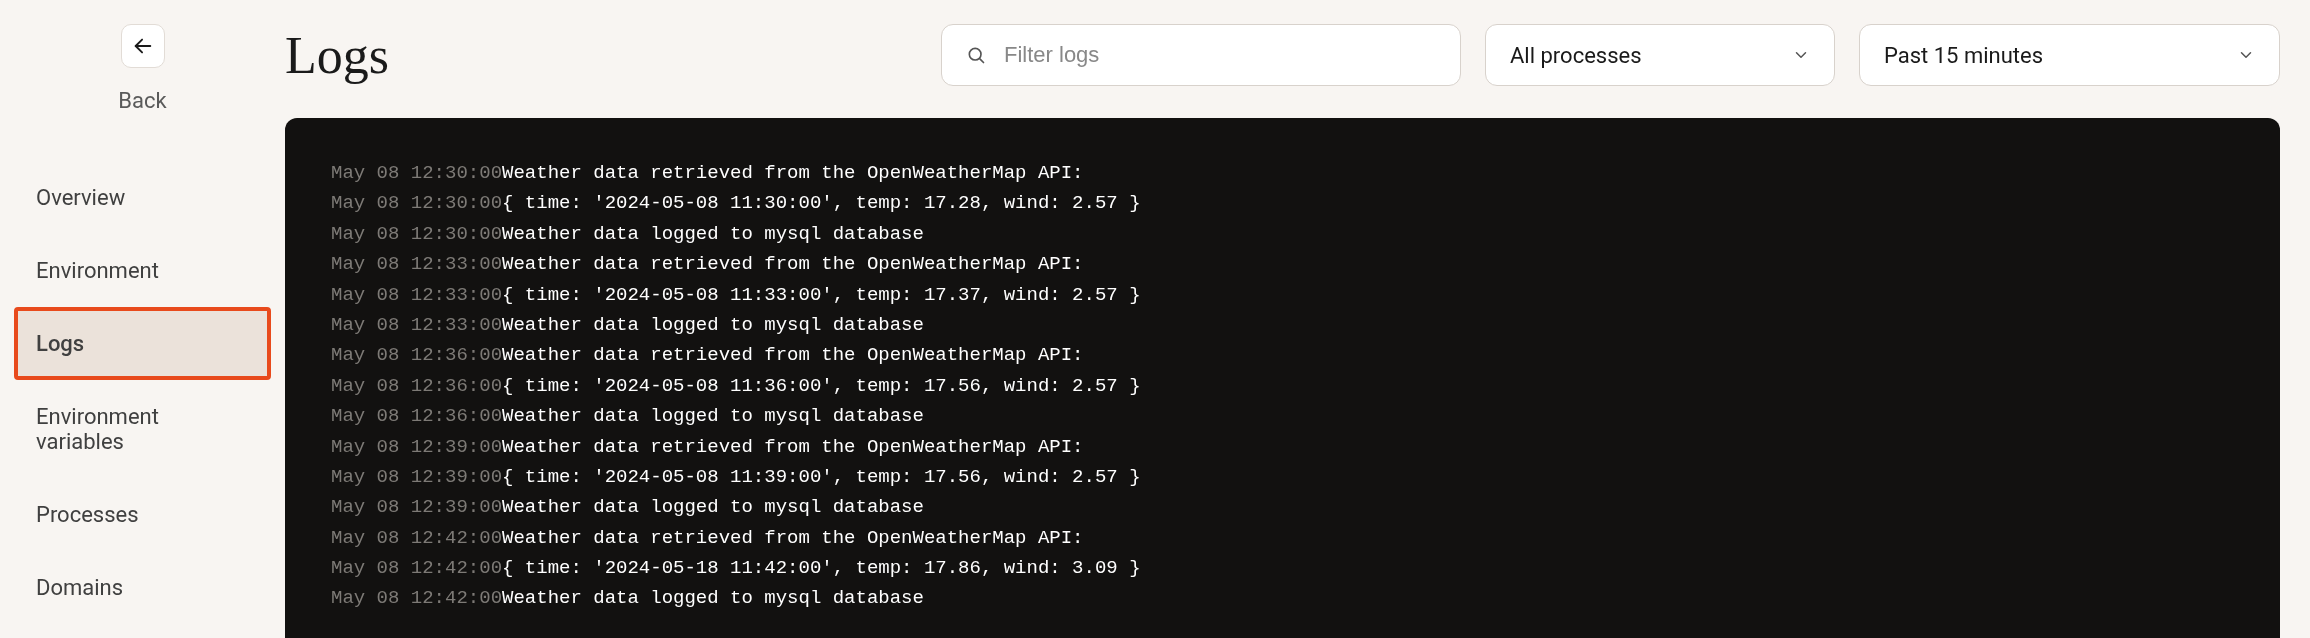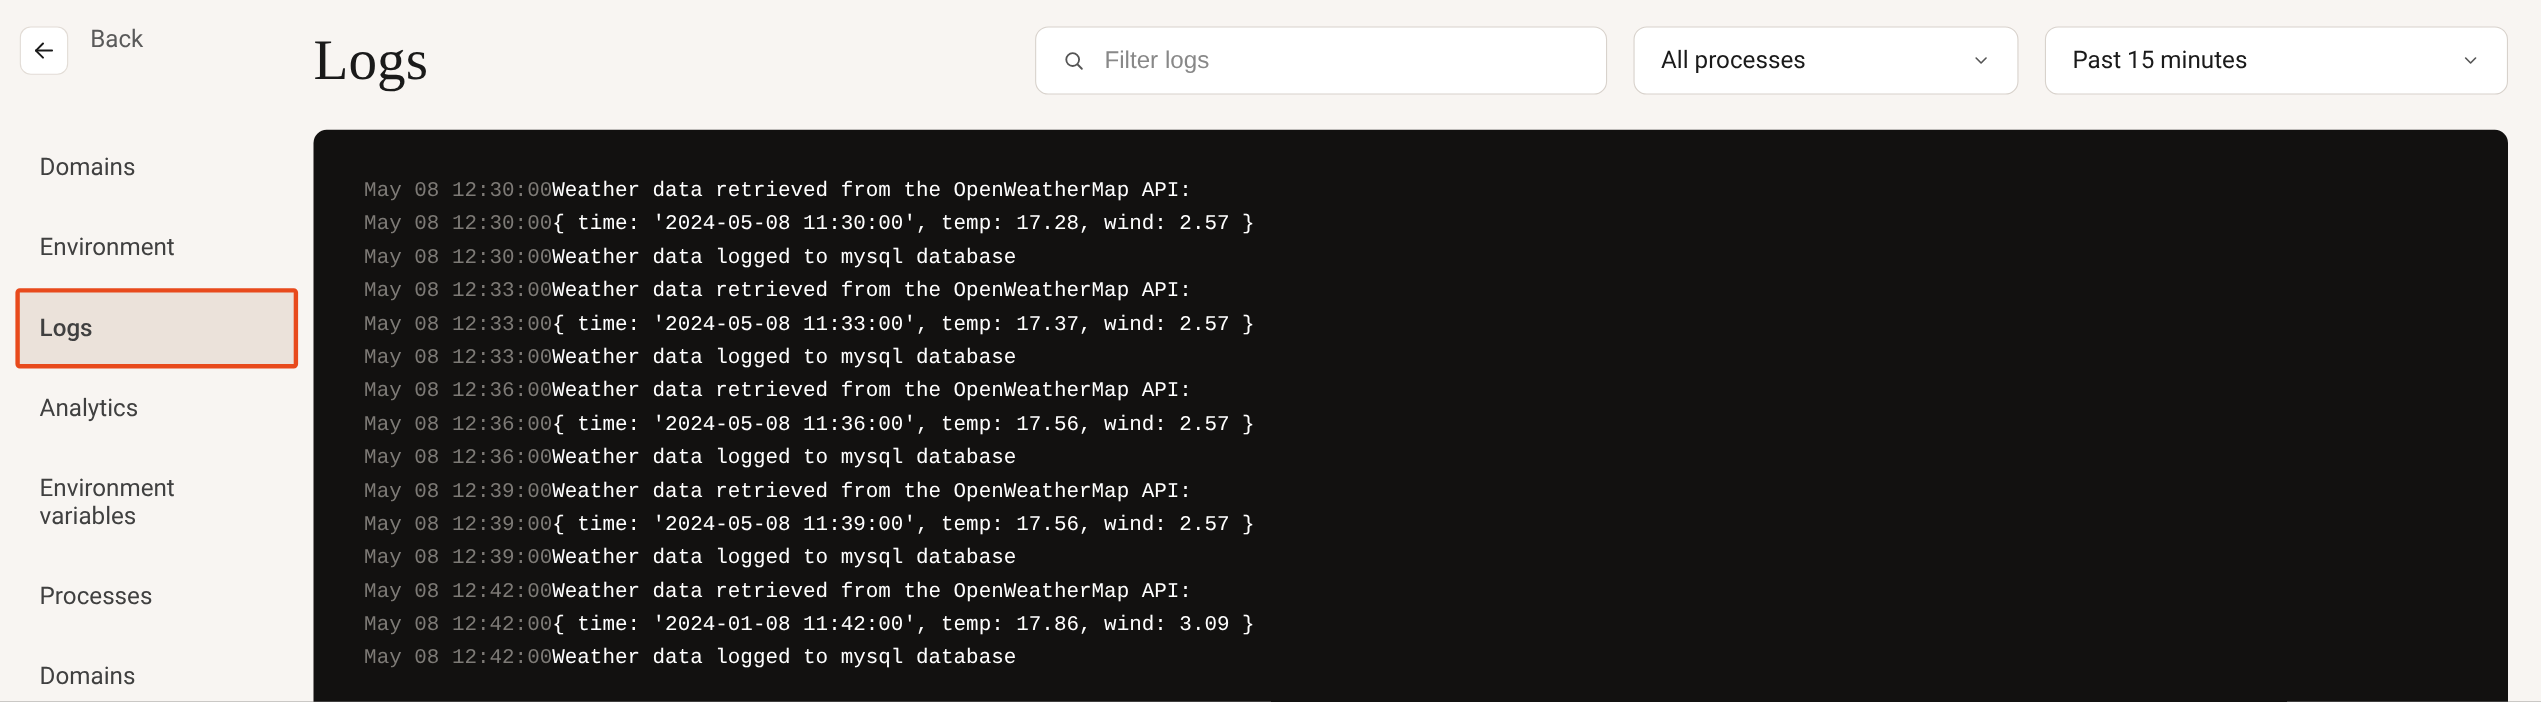--- a/index.html
+++ b/index.html
@@ -2,21 +2,21 @@
 <html><head>
   <meta charset="utf-8">
   <style>
     * { margin: 0; padding: 0; box-sizing: border-box; }
     body { font-family: -apple-system, BlinkMacSystemFont, "Segoe UI", Roboto, Helvetica, Arial, sans-serif; background: #f8f5f2; color: #1a1a1a; width: 2310px; height: 638px; overflow: hidden; }
 
     .page { display: flex; }
 
     
     .sidebar { width: 285px; flex: 0 0 285px; padding: 24px 14px 0 14px; }
-    .back-row { display: flex; align-items: flex-start; gap: 20px; padding: 0 4px 18px 4px; }
+    .back-row { display: flex; align-items: center; gap: 20px; padding: 0 4px 18px 4px; flex-direction: column; }
     .back-btn { width: 44px; height: 44px; border: 1px solid #e2dcd6; border-radius: 10px; background: #fff; display: flex; align-items: center; justify-content: center; cursor: pointer; }
     .back-label { font-size: 22px; color: #5a5a5a; }
 
     .nav { margin-top: 30px; display: flex; flex-direction: column; }
     .nav-item { font-size: 22px; color: #404040; padding: 20px 18px; border-radius: 8px; cursor: pointer; border: 4px solid transparent; }
     .nav-item.active { background: #ebe2da; border: 4px solid #e84a1c; border-radius: 4px; font-weight: 500; }
 
     
     .main { flex: 1 1 auto; padding: 24px 30px 0 0; display: flex; flex-direction: column; min-width: 0; }
 
@@ -52,24 +52,23 @@
           <svg width="22" height="22" viewBox="0 0 24 24" fill="none" stroke="#1a1a1a" stroke-width="2" stroke-linecap="round" stroke-linejoin="round">
               <line x1="20" y1="12" x2="4" y2="12"></line>
               <polyline points="11 5 4 12 11 19"></polyline>
             </svg>
         </span>
       </button>
       <span class="back-label">Back</span>
     </div>
 
     <nav class="nav" id="nav">
-        <div class="nav-item"><span>Domains</span></div>
+        <div class="nav-item"><span>Overview</span></div>
         <div class="nav-item"><span>Environment</span></div>
         <div class="nav-item active"><span>Logs</span></div>
-        <div class="nav-item"><span>Analytics</span></div>
         <div class="nav-item"><span>Environment variables</span></div>
         <div class="nav-item"><span>Processes</span></div>
         <div class="nav-item"><span>Domains</span></div>
       </nav>
   </aside>
 
   <main class="main">
 
     <div class="header">
       <h1 class="title">Logs</h1>
@@ -110,19 +109,19 @@
         <div class="logline"><span class="ts">May 08 12:33:00</span><span class="msg">Weather data retrieved from the OpenWeatherMap API:</span></div>
         <div class="logline"><span class="ts">May 08 12:33:00</span><span class="msg">{ time: '2024-05-08 11:33:00', temp: 17.37, wind: 2.57 }</span></div>
         <div class="logline"><span class="ts">May 08 12:33:00</span><span class="msg">Weather data logged to mysql database</span></div>
         <div class="logline"><span class="ts">May 08 12:36:00</span><span class="msg">Weather data retrieved from the OpenWeatherMap API:</span></div>
         <div class="logline"><span class="ts">May 08 12:36:00</span><span class="msg">{ time: '2024-05-08 11:36:00', temp: 17.56, wind: 2.57 }</span></div>
         <div class="logline"><span class="ts">May 08 12:36:00</span><span class="msg">Weather data logged to mysql database</span></div>
         <div class="logline"><span class="ts">May 08 12:39:00</span><span class="msg">Weather data retrieved from the OpenWeatherMap API:</span></div>
         <div class="logline"><span class="ts">May 08 12:39:00</span><span class="msg">{ time: '2024-05-08 11:39:00', temp: 17.56, wind: 2.57 }</span></div>
         <div class="logline"><span class="ts">May 08 12:39:00</span><span class="msg">Weather data logged to mysql database</span></div>
         <div class="logline"><span class="ts">May 08 12:42:00</span><span class="msg">Weather data retrieved from the OpenWeatherMap API:</span></div>
-        <div class="logline"><span class="ts">May 08 12:42:00</span><span class="msg">{ time: '2024-01-08 11:42:00', temp: 17.86, wind: 3.09 }</span></div>
+        <div class="logline"><span class="ts">May 08 12:42:00</span><span class="msg">{ time: '2024-05-18 11:42:00', temp: 17.86, wind: 3.09 }</span></div>
         <div class="logline"><span class="ts">May 08 12:42:00</span><span class="msg">Weather data logged to mysql database</span></div>
       </div>
 
   </main>
 
 </div>
 
 </body></html>

